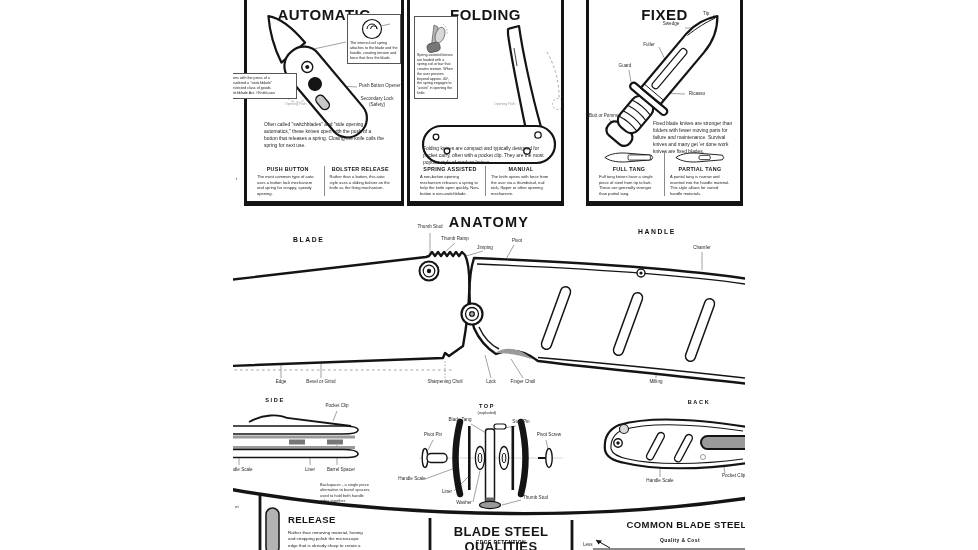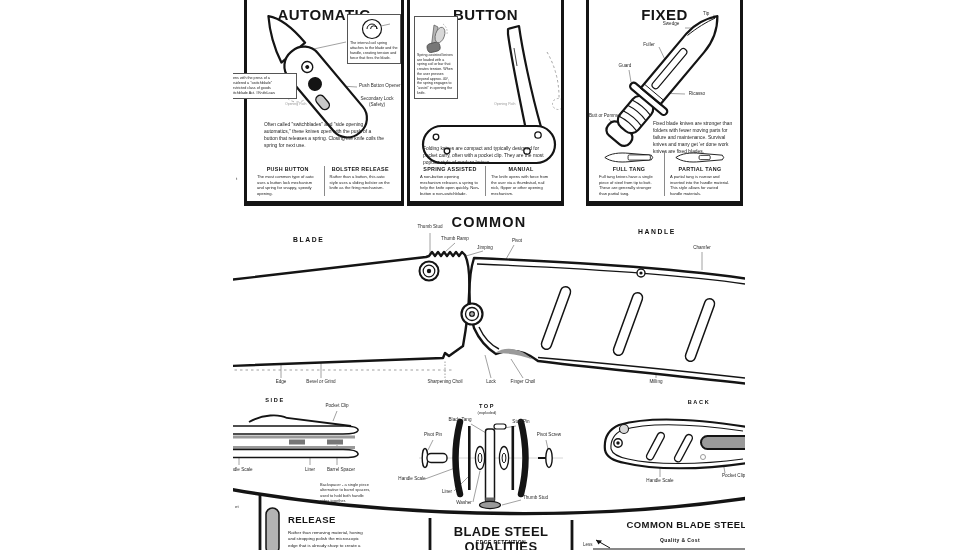--- a/index.html
+++ b/index.html
@@ -76,21 +76,21 @@
         <p>The most common type of auto uses a button lock mechanism and spring for snappy, speedy opening.</p>
       </div>
       <div class="col">
         <h4>BOLSTER RELEASE</h4>
         <p>Rather than a button, this auto style uses a sliding bolster on the knife as the firing mechanism.</p>
       </div>
     </div>
   </section>
 
   <section class="panel" style="left:174px;width:151px;">
-    <div class="panel-title">BUTTON</div>
+    <div class="panel-title">FOLDING</div>
     <svg class="abs" style="left:0;top:0;" width="151" height="201" viewBox="0 0 151 201">
       <path d="M137,52 A90,90 0 0 1 149,98" fill="none" stroke="#9a9a9a" stroke-width="0.9" stroke-dasharray="2.5 2.5"></path>
       <circle cx="148" cy="104" r="5.5" fill="none" stroke="#9a9a9a" stroke-width="0.8" stroke-dasharray="2 2"></circle>
       <g stroke="#141414" fill="#fff" stroke-width="2.2" stroke-linejoin="round">
         <path d="M116,130 C109,96 101,57 98,34 L98,29 L109,26 C112,48 121,92 131,127 Z"></path>
         <rect x="13" y="126" width="132" height="37" rx="18.5"></rect>
       </g>
       <line x1="104" y1="48" x2="107" y2="66" stroke="#141414" stroke-width="0.8"></line>
       <g fill="none" stroke="#141414" stroke-width="1.3">
         <circle cx="26" cy="137" r="2.8"></circle>
@@ -205,21 +205,21 @@
       <rect x="390" y="84" width="10" height="66" rx="5" transform="rotate(20 395 117)"></rect>
       <rect x="462" y="90" width="10" height="66" rx="5" transform="rotate(20 467 123)"></rect>
     </g>
     <circle cx="239" cy="107" r="10.5" fill="#fff" stroke="#141414" stroke-width="2.2"></circle>
     <circle cx="239" cy="107" r="6.5" fill="none" stroke="#141414" stroke-width="1.3"></circle>
     <circle cx="239" cy="107" r="3" fill="#141414"></circle>
     <path d="M236.8,107 L241.2,107 M239,104.8 L239,109.2" stroke="#fff" stroke-width="0.8"></path>
     <circle cx="408" cy="66" r="4" fill="#fff" stroke="#141414" stroke-width="1.4"></circle>
     <circle cx="408" cy="66" r="1.6" fill="#141414"></circle>
   </svg>
-  <div class="abs" style="left:0;top:214px;width:512px;text-align:center;font-weight:bold;font-size:14.5px;letter-spacing:1.2px;">COMMON</div>
+  <div class="abs" style="left:0;top:214px;width:512px;text-align:center;font-weight:bold;font-size:14.5px;letter-spacing:1.2px;">ANATOMY</div>
   <div class="ll sec-h" style="left:60px;top:236px;">BLADE</div>
   <div class="ll sec-h" style="left:405px;top:228px;">HANDLE</div>
   <div class="lc" style="left:197px;top:224px;">Thumb Stud</div>
   <div class="lc" style="left:222px;top:236px;">Thumb Ramp</div>
   <div class="lc" style="left:252px;top:245px;">Jimping</div>
   <div class="lc" style="left:284px;top:238px;">Pivot</div>
   <div class="lc" style="left:469px;top:245px;">Chamfer</div>
   <div class="lc" style="left:48px;top:379px;">Edge</div>
   <div class="lc" style="left:88px;top:379px;">Bevel or Grind</div>
   <div class="lc" style="left:212px;top:379px;">Sharpening Choil</div>

